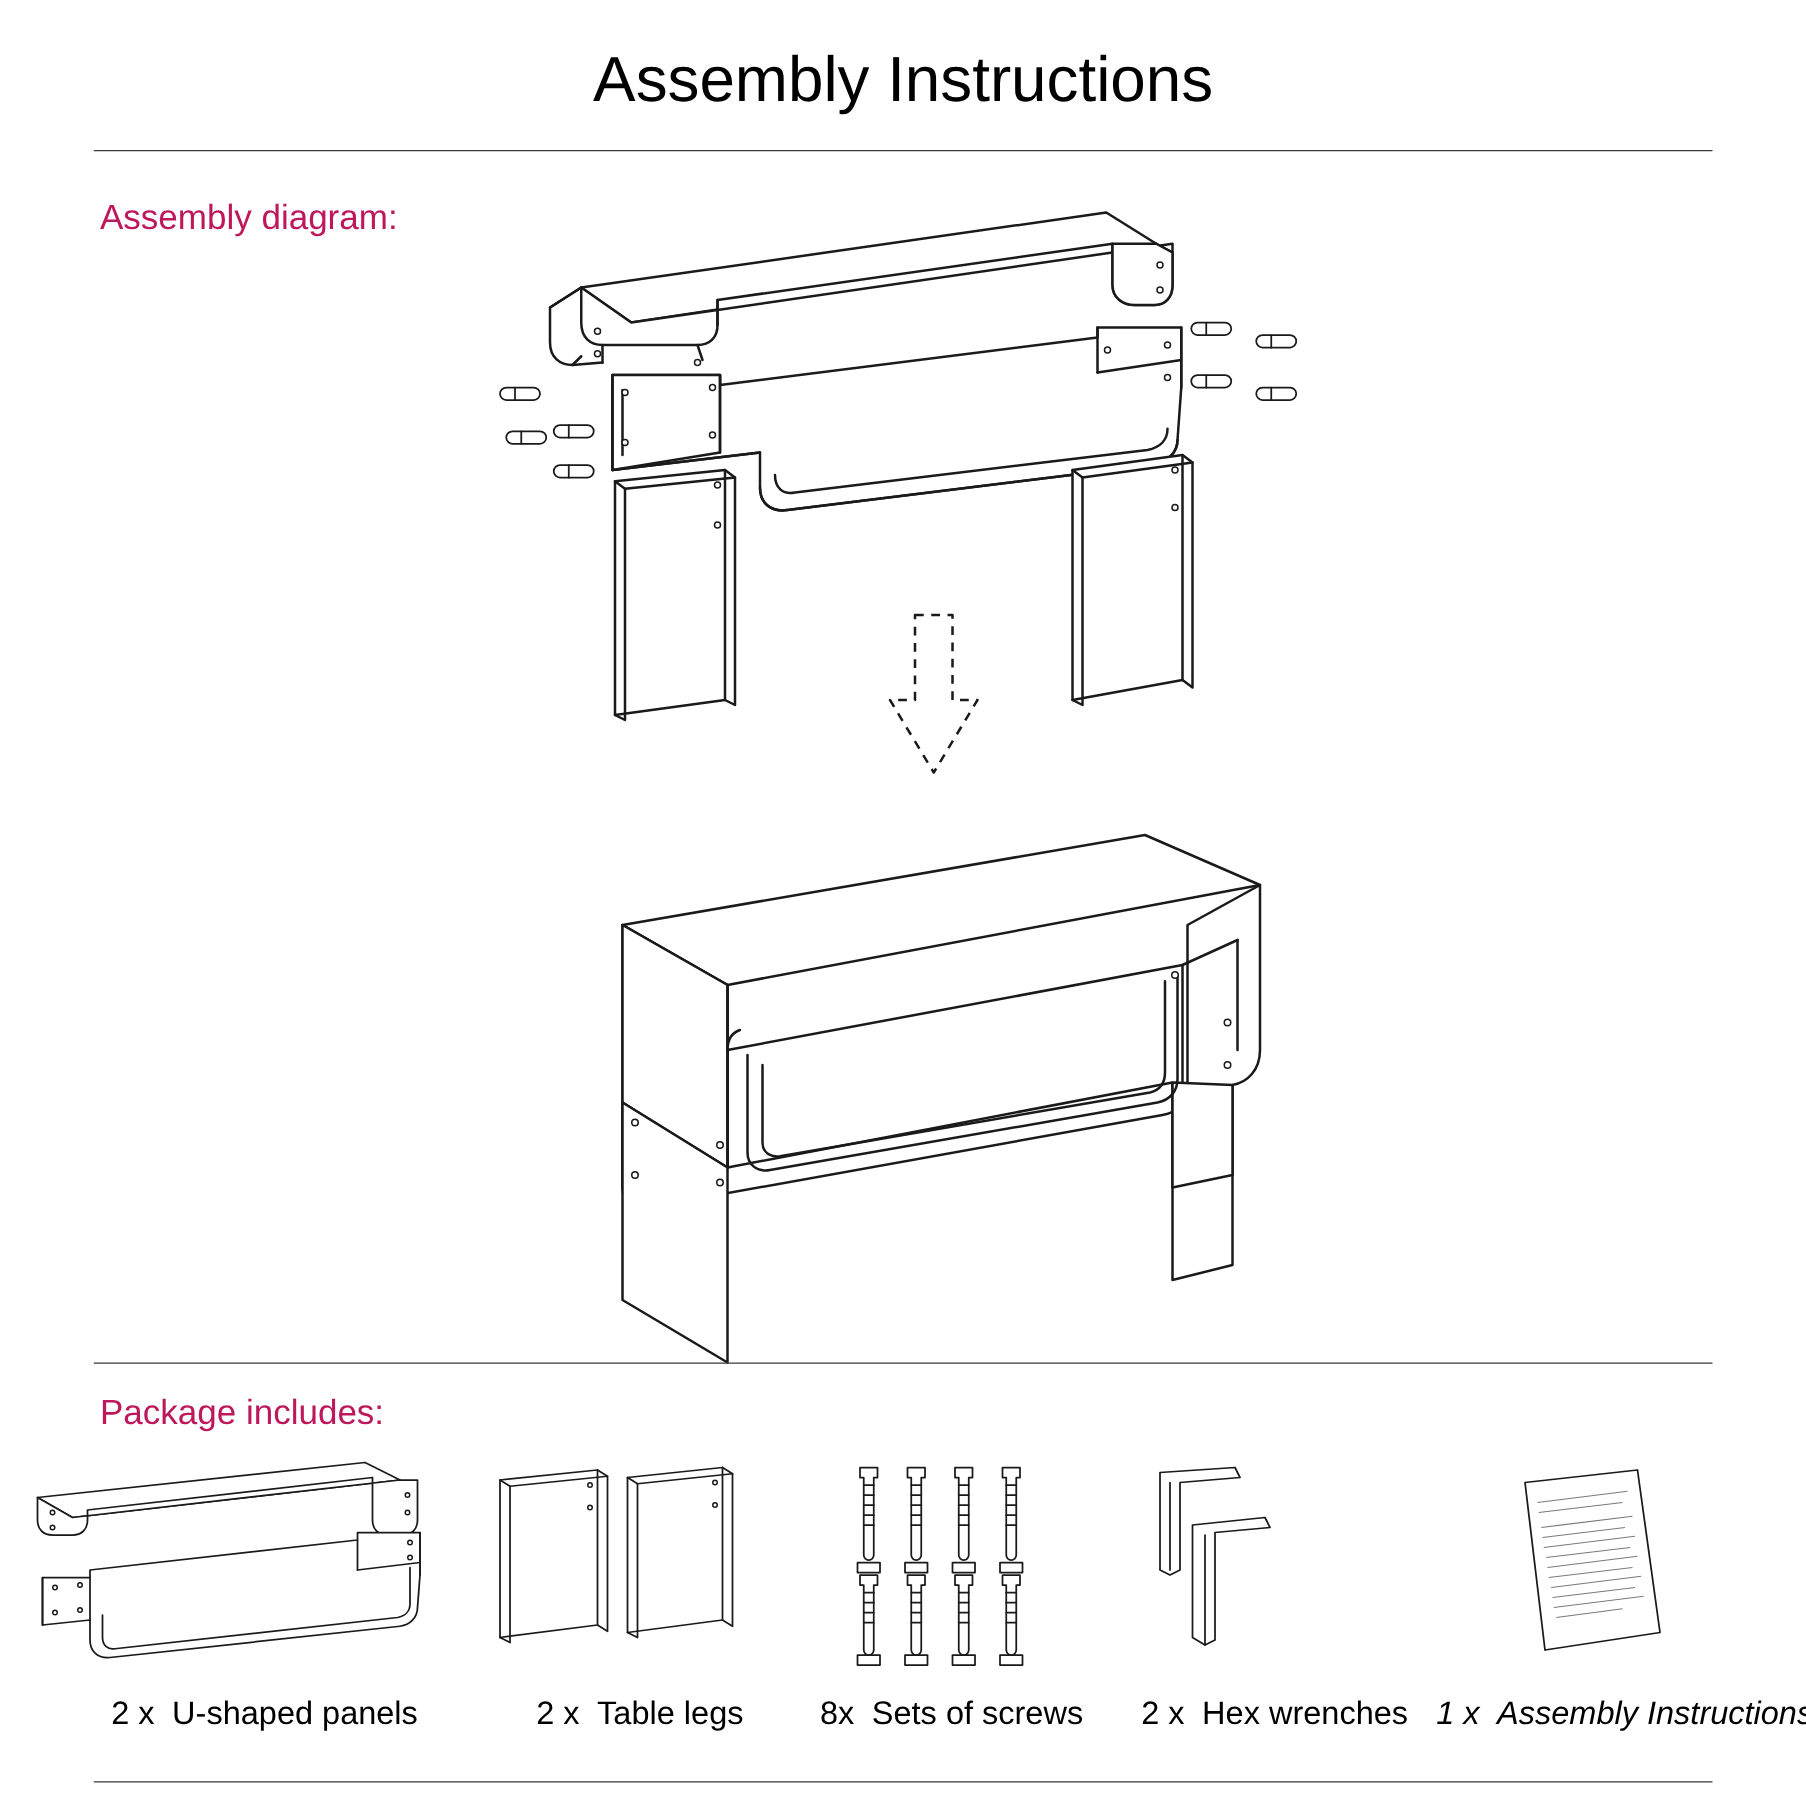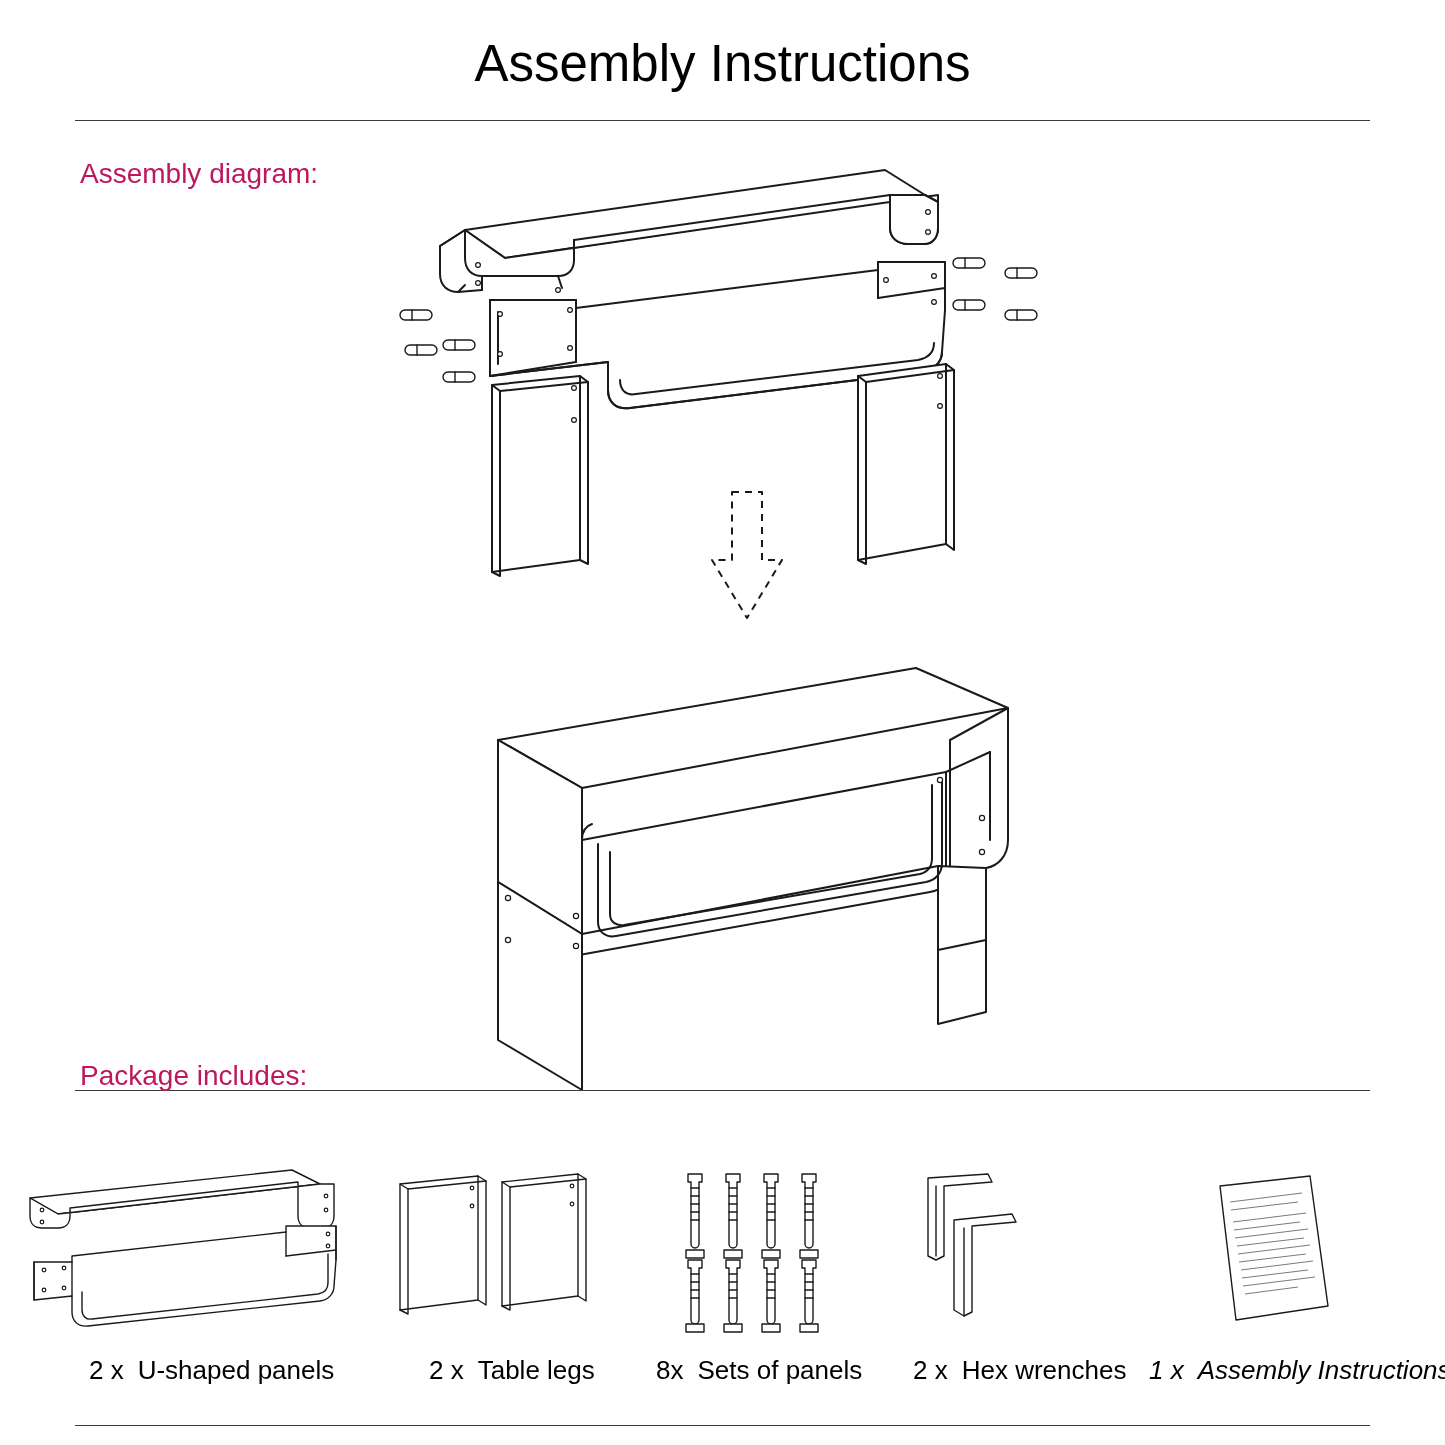--- a/index.html
+++ b/index.html
@@ -42,21 +42,21 @@
   .rule-bottom { left: 75px; top: 1425px; width: 1295px; }
 
   .section-label {
     position: absolute;
     font-size: 28px;
     font-weight: 400;
     color: #be185d;
     white-space: nowrap;
   }
   .label-assembly { left: 80px; top: 158px; }
-  .label-package  { left: 80px; top: 1060px; }
+  .label-package  { left: 80px; top: 1114px; }
 
   .diagram-area {
     position: absolute;
     left: 330px;
     top: 140px;
     width: 790px;
     height: 900px;
   }
   .package-area {
     position: absolute;
@@ -388,21 +388,21 @@
   </div>
 
   <div class="package-captions">
     <div class="cap cap-0">
       <span class="qty">2 x</span><span>U-shaped panels</span>
     </div>
     <div class="cap cap-1">
       <span class="qty">2 x</span><span>Table legs</span>
     </div>
     <div class="cap cap-2">
-      <span class="qty">8x</span><span>Sets of panels</span>
+      <span class="qty">8x</span><span>Sets of screws</span>
     </div>
     <div class="cap cap-3">
       <span class="qty">2 x</span><span>Hex wrenches</span>
     </div>
     <div class="cap cap-4">
       <span class="qty">1 x</span><span>Assembly Instructions</span>
     </div>
   </div>
 
   <div class="rule rule-bottom"></div>

